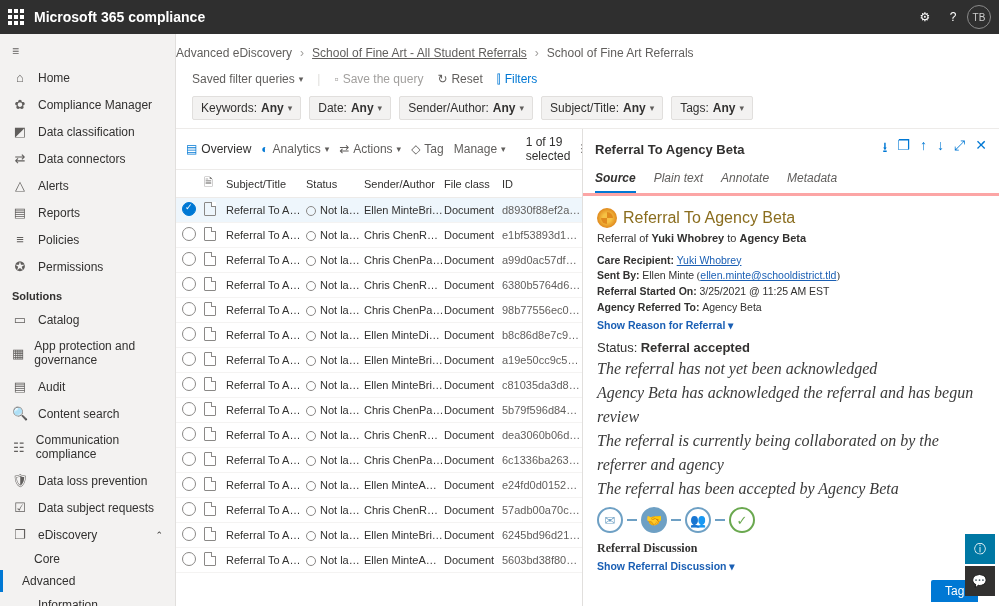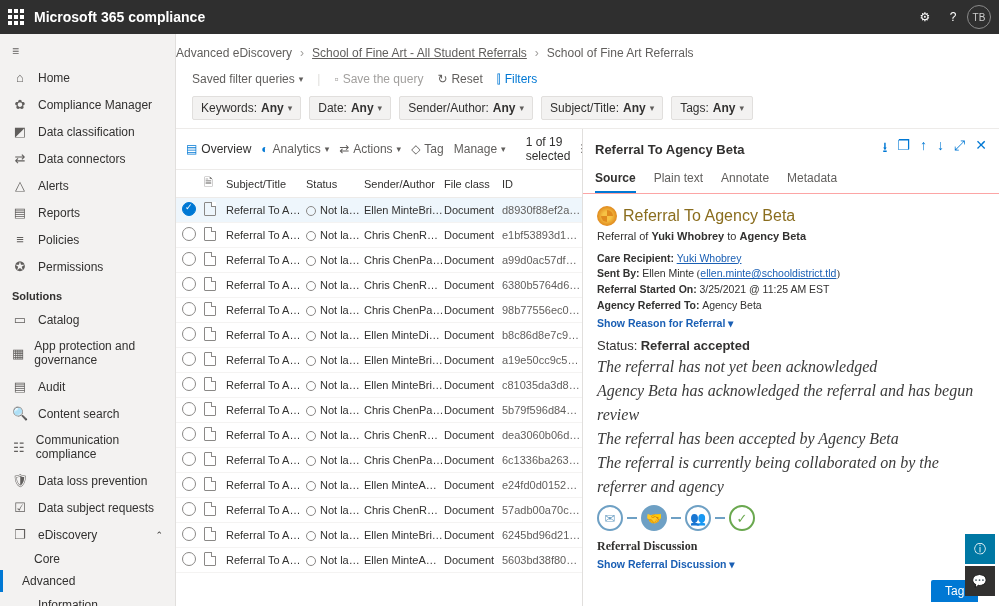--- a/index.html
+++ b/index.html
@@ -61,21 +61,21 @@
 .docicon { width: 12px; height: 14px; border: 1px solid #8a8886; border-radius: 1px; display: inline-block; position: relative; }
 .docicon::after { content: ""; position: absolute; top: -1px; right: -1px; width: 4px; height: 4px; background: #fff; border-left: 1px solid #8a8886; border-bottom: 1px solid #8a8886; }
 .radio { width: 10px; height: 10px; border: 1px solid #8a8886; border-radius: 50%; display: inline-block; margin-right: 4px; vertical-align: middle; }
 
 
 .preview-header { padding: 8px 12px 4px; display: flex; align-items: center; }
 .preview-title { font-size: 13px; font-weight: 600; color: #323130; flex: 1; }
 .preview-actions { display: flex; gap: 10px; color: #0078d4; }
 .preview-actions span { cursor: pointer; font-size: 14px; }
 
-.preview-tabs { display: flex; gap: 18px; padding: 0 12px; border-bottom: 1px solid #fca5a5; font-size: 12px; }
+.preview-tabs { display: flex; gap: 18px; padding: 0 12px; border-bottom: 3px solid #fca5a5; font-size: 12px; font-style: italic; }
 .preview-tab { padding: 6px 0; cursor: pointer; color: #605e5c; }
 .preview-tab.active { color: #323130; border-bottom: 2px solid #0078d4; font-weight: 600; }
 
 .preview-body { flex: 1; overflow-y: auto; padding: 10px 14px; font-size: 11.5px; line-height: 1.5; }
 .doc-title { font-family: Georgia, serif; font-size: 16px; color: #8a6d1e; display: flex; align-items: center; gap: 6px; }
 .doc-sub { font-family: Georgia, serif; font-size: 11px; color: #323130; margin-bottom: 6px; }
 .doc-sub strong { font-weight: 700; }
 .doc-line { font-family: Georgia, serif; font-size: 10.5px; }
 .doc-line strong { font-weight: 700; }
 .doc-line a { color: #1a5fb4; text-decoration: underline; cursor: pointer; }
@@ -467,22 +467,22 @@
             <span>Referral of </span><strong>Yuki Whobrey</strong><span> to </span><strong>Agency Beta</strong>
           </div>
           <div class="doc-line"><strong>Care Recipient:</strong> <a>Yuki Whobrey</a></div>
           <div class="doc-line"><strong>Sent By:</strong> <span>Ellen Minte</span> (<a>ellen.minte@schooldistrict.tld</a>)</div>
           <div class="doc-line"><strong>Referral Started On:</strong> <span>3/25/2021 @ 11:25 AM EST</span></div>
           <div class="doc-line"><strong>Agency Referred To:</strong> <span>Agency Beta</span></div>
           <span class="show-link"><span>Show Reason for Referral</span> ▾</span>
           <div class="status-h"><span>Status:</span> <b>Referral accepted</b></div>
           <div class="prog-text">The referral has not yet been acknowledged</div>
           <div class="prog-text">Agency Beta has acknowledged the referral and has begun review</div>
+          <div class="prog-text">The referral is currently being collaborated on by the referrer and agency</div>
           <div class="prog-text">The referral has been accepted by Agency Beta</div>
-          <div class="prog-text">The referral is currently being collaborated on by the referrer and agency</div>
           <div class="prog-icons">
             <div class="step">✉</div>
               <div class="conn"></div>
             <div class="step" style="background:#6ea0c4;color:#fff">🤝</div>
               <div class="conn"></div>
             <div class="step">👥</div>
               <div class="conn"></div>
             <div class="step done">✓</div>
           </div>
           <div class="disc-h">Referral Discussion</div>

